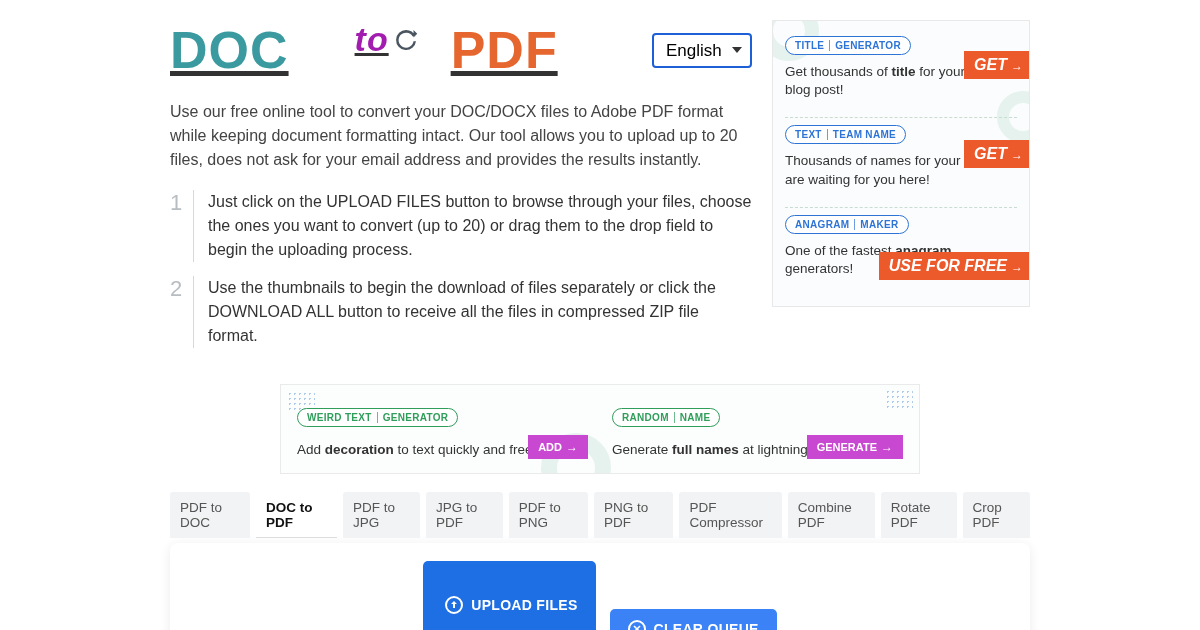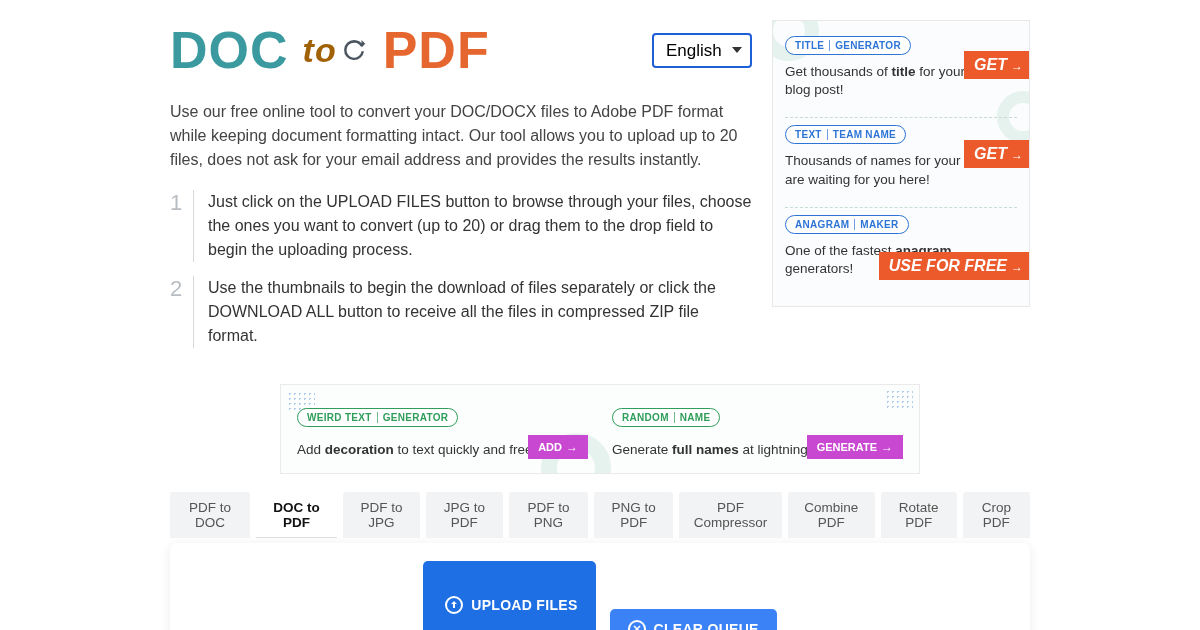--- a/index.html
+++ b/index.html
@@ -22,27 +22,28 @@
   }
   .main-col { flex: 1; }
   .logo-row {
     display: flex;
     align-items: center;
     justify-content: space-between;
     margin-bottom: 20px;
   }
   .logo {
     display: flex;
-    align-items: center;
-    gap: 14px;
+    align-items: flex-start;
+    gap: 30px;
     font-weight: 800;
     letter-spacing: 1px;
+    text-decoration: underline;
   }
   .logo-doc { color: #3a9aa0; font-size: 52px; font-family: Arial Black, Arial, sans-serif; }
-  .logo-to { color: #a16207; font-size: 34px; font-weight: 700; display:flex; align-items:center; gap:2px; font-style: italic; }
+  .logo-to { color: #a21caf; font-size: 34px; font-weight: 700; display:flex; align-items:center; gap:2px; font-style: italic; margin-left: 36px; }
   .logo-to svg { width:30px; height:30px; }
   .logo-pdf { color: #e5662f; font-size: 52px; font-family: Arial Black, Arial, sans-serif; }
   .lang-select {
     border: 2px solid #1d5fd6;
     border-radius: 4px;
     padding: 6px 28px 6px 12px;
     font-size: 17px;
     background: #fff;
     appearance: none;
     position: relative;
@@ -155,21 +156,20 @@
     position:absolute; right:0; top:28px; display:flex; align-items:center; gap:4px;
   }
   .dots-deco { position:absolute; width:28px; height:20px;
     background-image: radial-gradient(#7aa9e0 1px, transparent 1px);
     background-size: 5px 5px; opacity:0.6; }
 
   .tabs {
     display:flex; gap:6px; justify-content:center; align-items:flex-end;
     border-bottom: 1px solid transparent;
     margin-bottom: 0;
-    text-align: center;
   }
   .tab {
     font-size: 13.5px;
     color: #555;
     background: #f2f3f4;
     padding: 8px 10px;
     border-radius: 3px 3px 0 0;
     cursor: pointer;
   }
   .tab.active { background:#fff; color:#111; font-weight:600; box-shadow: 0 -1px 0 #ddd inset; }

